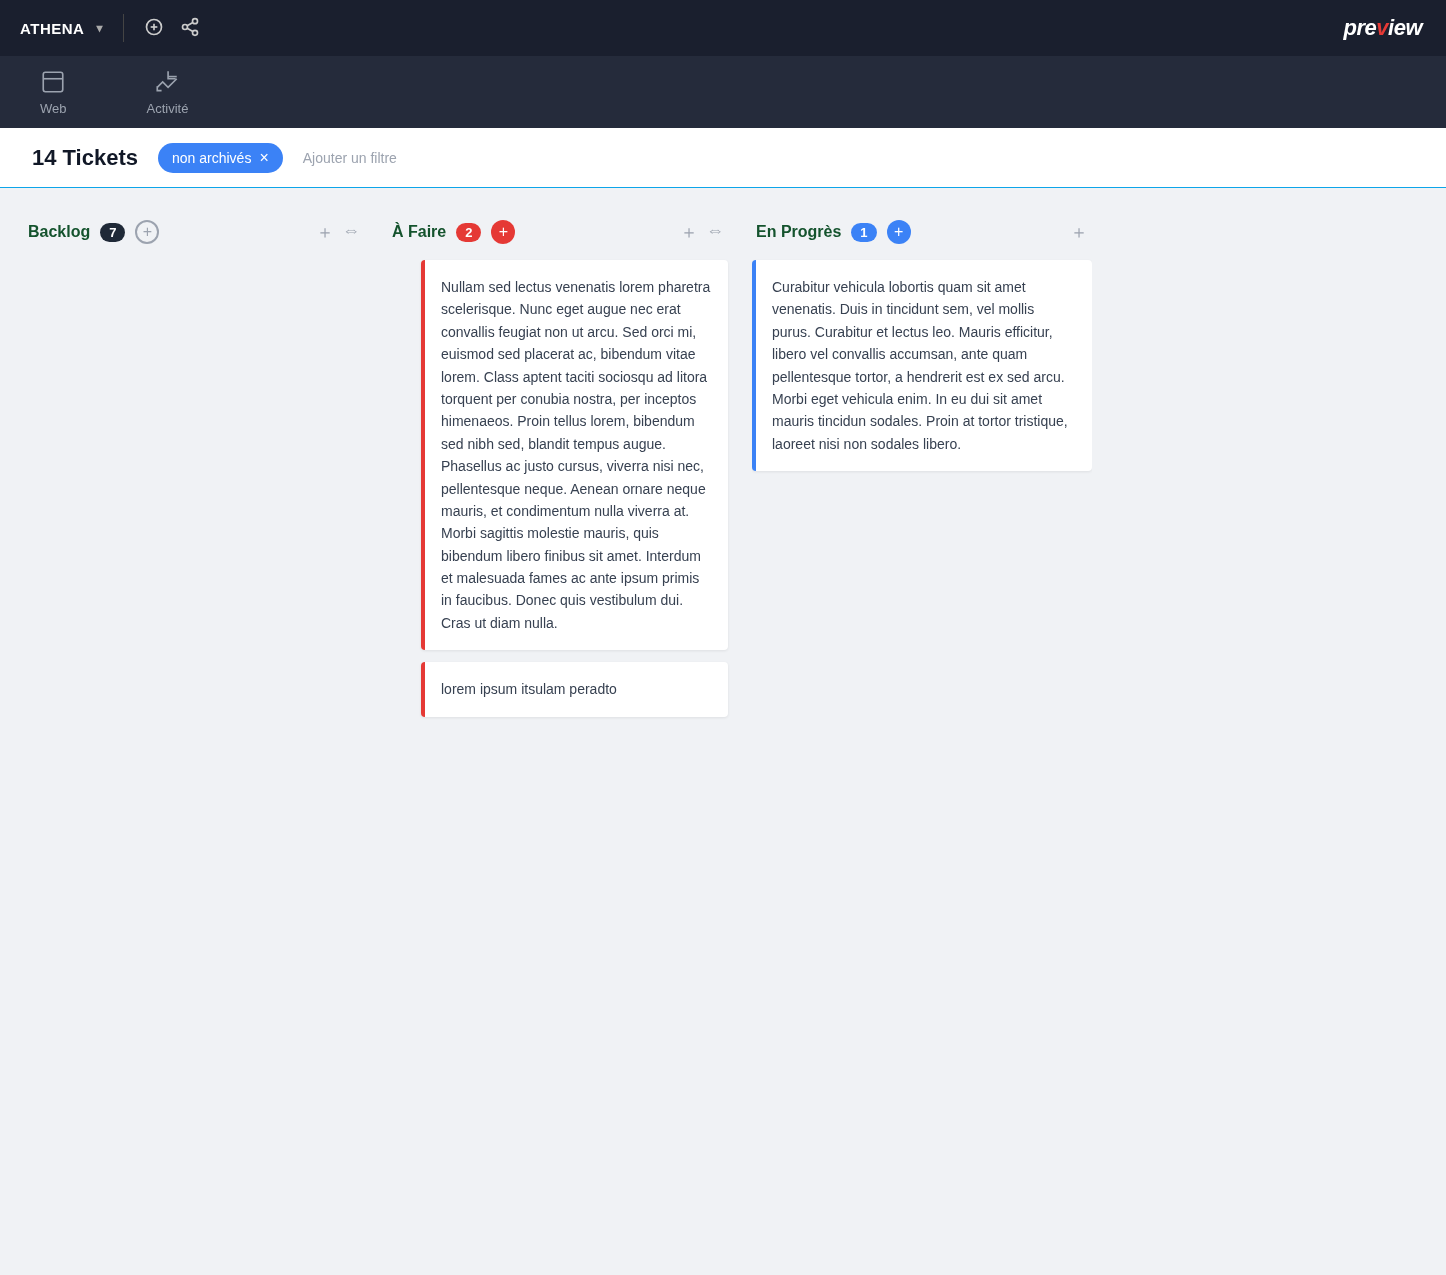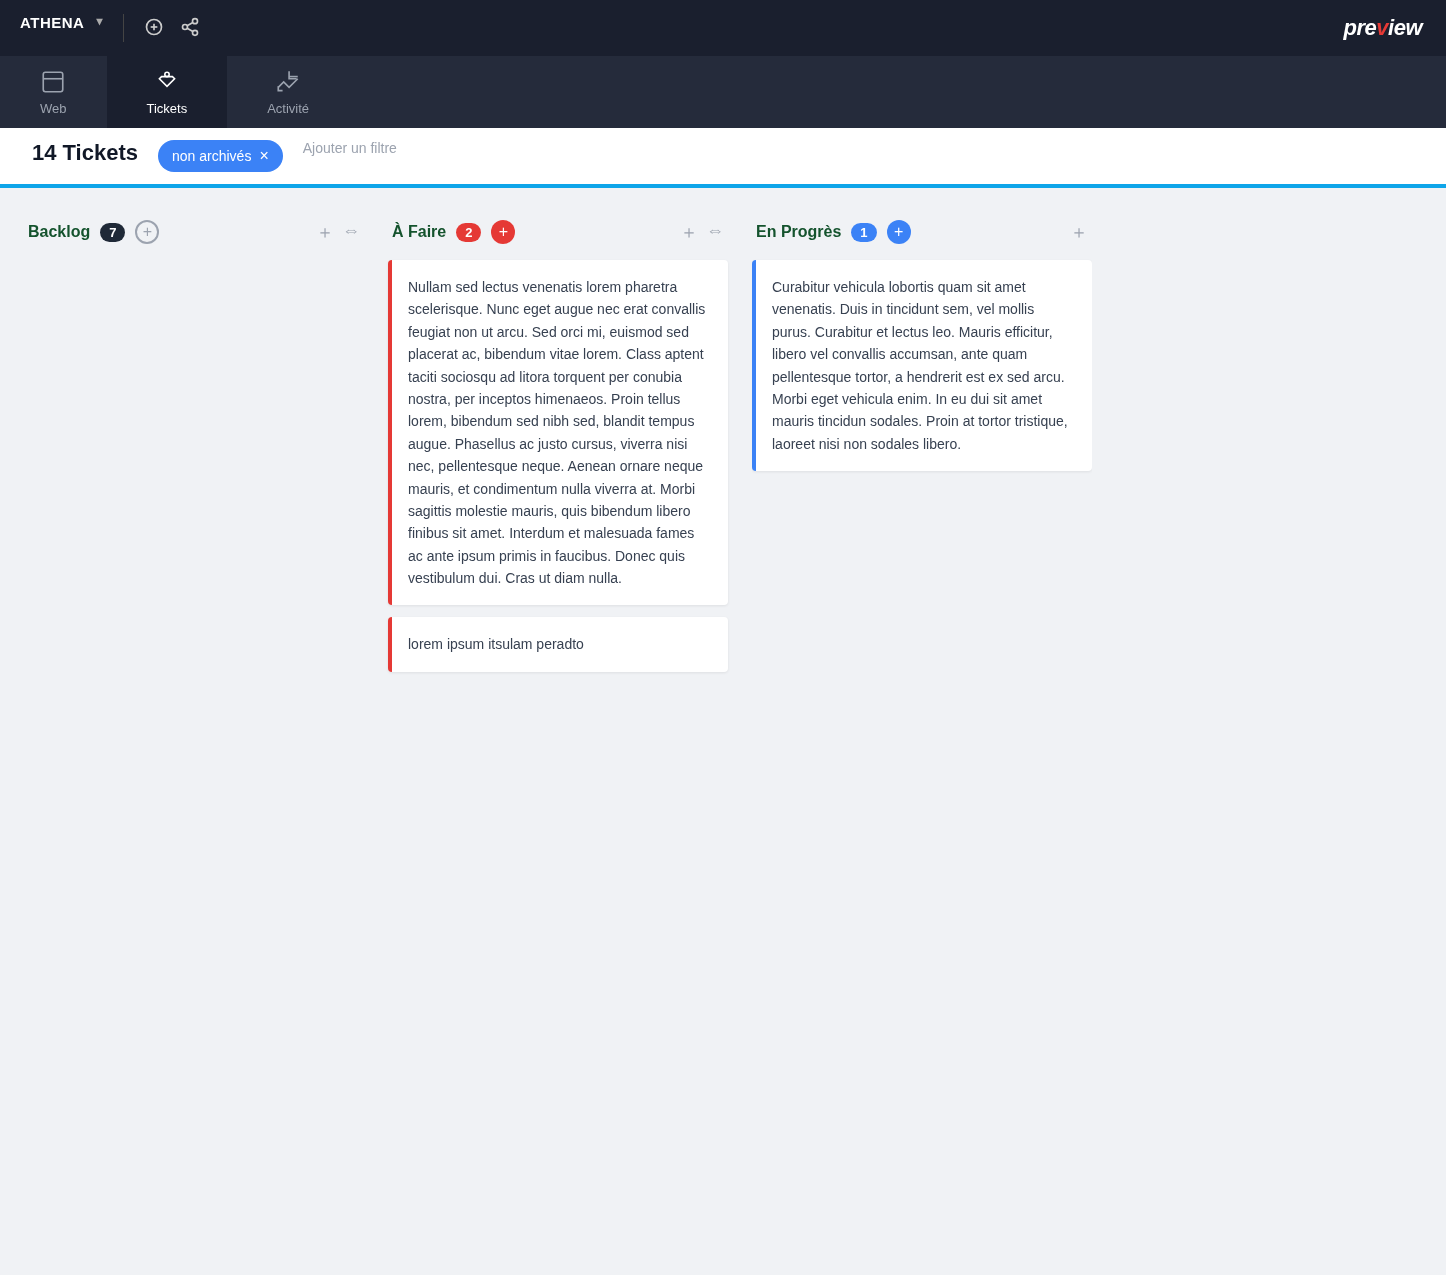--- a/index.html
+++ b/index.html
@@ -9,20 +9,21 @@
     .topbar {
       background: #1a1f2e;
       height: 56px;
       display: flex;
       align-items: center;
       padding: 0 20px;
       position: relative;
     }
     .topbar-left {
       display: flex;
+      align-items: center;
       gap: 12px;
       color: white;
       font-size: 15px;
       font-weight: 600;
       letter-spacing: 0.5px;
     }
     .topbar-left .chevron-icon { color: #aaa; font-size: 12px; }
     .topbar-left .divider { width: 1px; height: 28px; background: #444; margin: 0 8px; }
     .topbar-icons { display: flex; gap: 16px; align-items: center; }
     .topbar-icons svg { width: 20px; height: 20px; stroke: #ccc; fill: none; cursor: pointer; }
@@ -78,22 +79,23 @@
       min-width: 18px;
       text-align: center;
     }
 
     
     .page-header {
       background: white;
       padding: 12px 32px;
       height: 60px;
       display: flex;
+      align-items: center;
       gap: 20px;
-      border-bottom: 4px solid #0ea5e9;
+      border-bottom: 1px solid #0ea5e9;
     }
     .page-title {
       font-size: 22px;
       font-weight: 700;
       color: #111827;
     }
     .filter-tag {
       background: #3b82f6;
       color: white;
       border-radius: 20px;
@@ -209,20 +211,21 @@
     .col-header-actions span { font-size: 18px; }
 
     
     .card {
       background: white;
       border-radius: 4px;
       box-shadow: 0 1px 3px rgba(0,0,0,0.08);
       margin-bottom: 12px;
       overflow: hidden;
       position: relative;
+      margin-left: 33px;
     }
     .card-border-red { border-left: 4px solid #e53935; }
     .card-content {
       padding: 16px;
       font-size: 14px;
       color: #374151;
       line-height: 1.6;
     }
 
     
@@ -278,27 +281,20 @@
 
   <div class="nav-item">
     <svg viewBox="0 0 24 24" stroke-width="1.5">
       <rect x="3" y="3" width="18" height="18" rx="2"></rect>
       <line x1="3" y1="9" x2="21" y2="9"></line>
     </svg>
     <span>Web</span>
   </div>
 
 
-  <div class="nav-item active">
-    <svg viewBox="0 0 24 24" stroke-width="1.5">
-      <path d="M7 7h10l2 2-7 7-7-7 2-2z"></path>
-      <circle cx="12" cy="5" r="2"></circle>
-    </svg>
-    <span>Tickets</span>
-  </div>
 
   <div class="nav-item">
     <svg viewBox="0 0 24 24" stroke-width="1.5">
       <polyline points="13 2 13 9 20 9"></polyline>
       <polyline points="7 20 3 20 3 16"></polyline>
       <polyline points="21 7 13 7"></polyline>
       <polyline points="3 17 8 12 13 17 21 9"></polyline>
     </svg>
     <span>Activité</span>
   </div>

